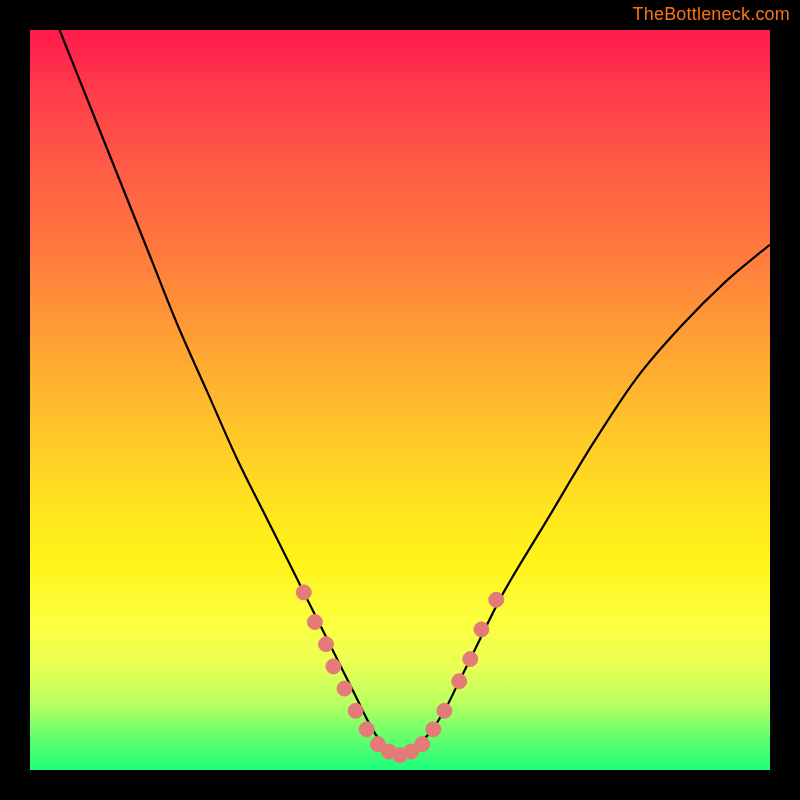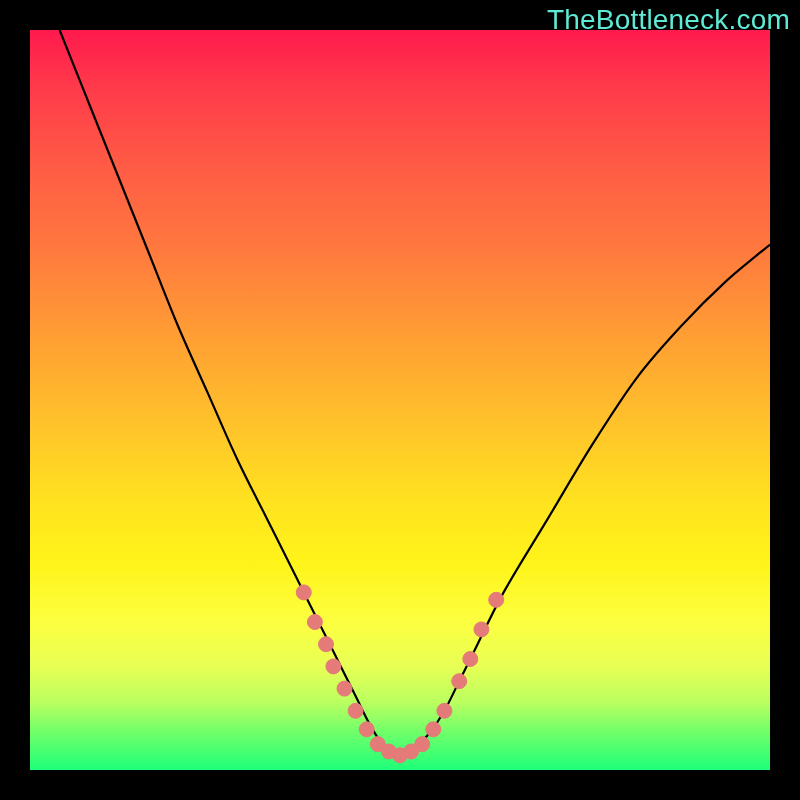--- a/index.html
+++ b/index.html
@@ -38,22 +38,22 @@
       #e8ff55 86%,
       #b8ff60 91%,
       #6eff6a 95%,
       #1fff7a 100%
     );
   }
   .watermark {
     position: absolute;
     top: 4px;
     right: 10px;
-    color: #5eead4;
-    font-size: 28px;
+    color: #f97316;
+    font-size: 18px;
     letter-spacing: 0.2px;
     user-select: none;
   }
   svg.curve {
     position: absolute;
     top: 0; left: 0;
     width: 740px;
     height: 740px;
     overflow: visible;
   }

